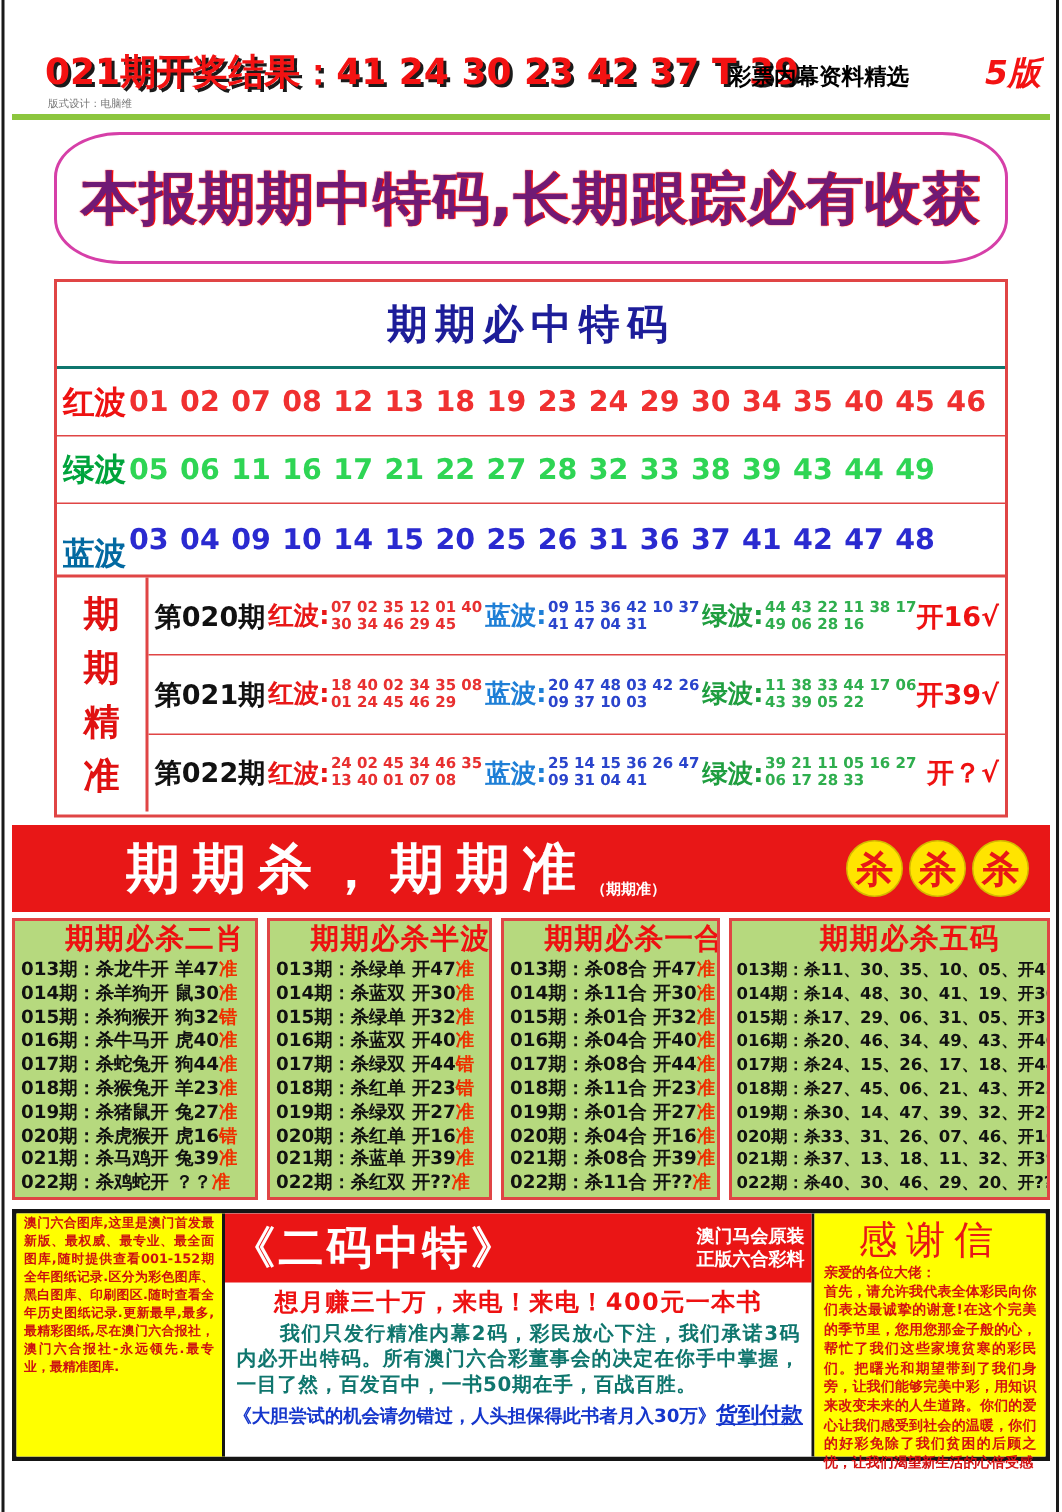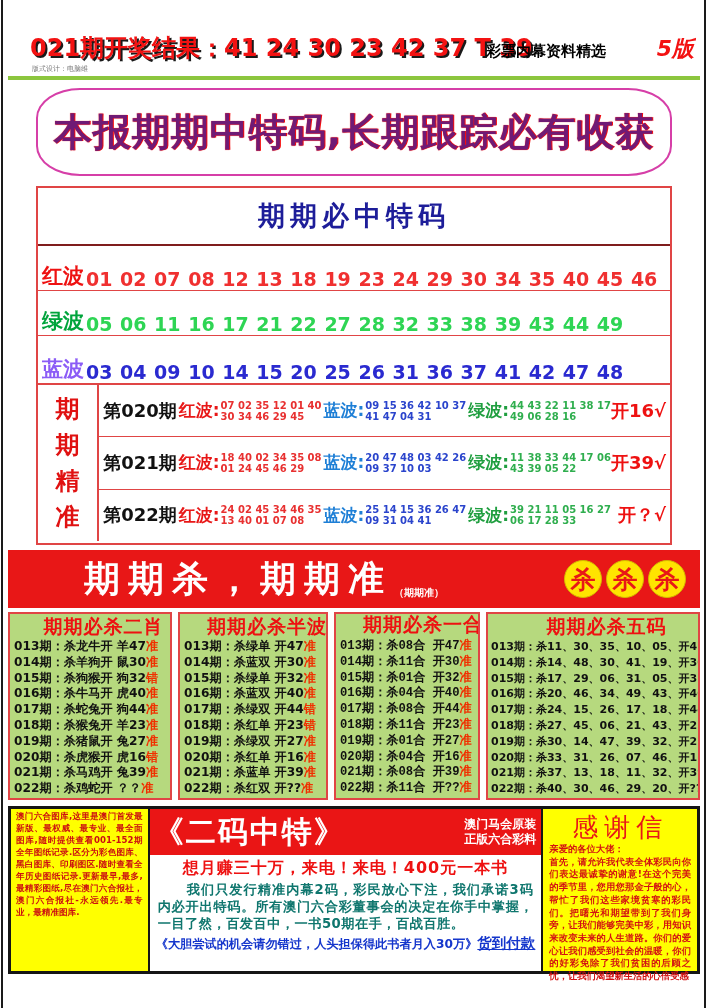--- a/index.html
+++ b/index.html
@@ -19,35 +19,35 @@
   .greenline { position:absolute; left:8px; right:8px; top:76px; height:4px; background:#8cc63e; }
 
   
   .banner { position:absolute; left:36px; top:88px; width:636px; height:88px; border:2px solid #d63fa8;
             border-radius:44px/30px; display:flex; align-items:center; justify-content:center; background:#fff; }
   .banner span { font-size:38px; font-weight:900; color:#701a75; letter-spacing:1px; white-space:nowrap;
                  text-shadow:0 0 1px #f50f0f, 1px 0 0 #f50f0f; }
 
   
   .main { position:absolute; left:36px; top:186px; width:636px; height:359px; border:2px solid #e04545; background:#fff; }
-  .mtitle { height:58px; border-bottom:2px solid #7f1d1d; display:flex; align-items:center; justify-content:center;
+  .mtitle { height:58px; border-bottom:2px solid #0f766e; display:flex; align-items:center; justify-content:center;
             color:#1d1d99; font-size:27px; font-weight:900; letter-spacing:5px; }
   .msec { display:flex; }
   .mlabel { width:84px; border-right:2px solid #e04545; display:flex; flex-direction:column;
             align-items:center; justify-content:center; color:#e01111; font-weight:900; }
   .waves-label span { font-size:29px; line-height:36px; }
   .waves { height:139px; border-bottom:2px solid #e04545; }
   .wrows { flex:1; display:flex; flex-direction:column; }
-  .wrow { flex:1; display:flex; align-items:flex-end; padding-left:4px; border-bottom:1px solid #e04545; }
+  .wrow { flex:1; display:flex; align-items:center; padding-left:4px; border-bottom:1px solid #e04545; }
   .wrow:last-child { border-bottom:none; }
   .wlabel { font-size:21px; font-weight:900; margin-right:2px; white-space:nowrap; }
   .wnums { font-size:19px; font-weight:bold; letter-spacing:0px; word-spacing:1px; white-space:nowrap; }
   .c-redl { color:#ee1111; } .c-red { color:#f03030; }
   .c-greenl { color:#00a43c; } .c-green { color:#2ed554; }
-  .c-bluel { color:#8b5cf6;margin-top:19px; } .c-blue { color:#2a2ad0; }
+  .c-bluel { color:#0369a1;margin-top:19px; } .c-blue { color:#2a2ad0; }
   .periods { height:156px; }
   .side-label span { font-size:24px; line-height:36px; }
   .prow { flex:1; display:flex; align-items:center; padding:0 4px; border-bottom:1px solid #e04545; }
   .prow:last-child { border-bottom:none; }
   .pname { font-size:18px; font-weight:900; color:#111; white-space:nowrap; }
   .plabel { font-size:17px; font-weight:900; margin:0 1px 0 2px; white-space:nowrap; }
   .plabel.r { color:#e81717; } .plabel.b { color:#1e7fd6; } .plabel.g { color:#1f9e3f; }
   .pstack { display:flex; flex-direction:column; font-size:10px; font-weight:bold; line-height:11px; white-space:nowrap; }
   .pstack.r { color:#e83030; } .pstack.b { color:#2a44cc; } .pstack.g { color:#2fae4e; }
   .presult { margin-left:auto; font-size:18px; font-weight:900; color:#ee1111; white-space:nowrap; }
@@ -57,21 +57,21 @@
                 display:flex; align-items:center; }
   .ktext { color:#fff; font-size:36px; font-weight:900; letter-spacing:8px; margin-left:76px; white-space:nowrap; }
   .ksub { color:#fff; font-size:10px; font-weight:bold; align-self:flex-end; margin:0 0 8px 2px; white-space:nowrap; }
   .kbadges { margin-left:auto; margin-right:14px; display:flex; gap:4px; }
   .kbadge { width:38px; height:38px; border-radius:50%; background:#ffe400; border:1px solid #d4b800;
             color:#e81717; font-size:25px; font-weight:900; display:flex; align-items:center; justify-content:center; }
 
   
   .kcols { position:absolute; left:8px; top:612px; width:692px; height:188px; display:flex; gap:6px; }
   .kcol { border:2px solid #e04545; background:#b6d97e; overflow:hidden; }
-  .kcol1 { width:164px; } .kcol2 { width:150px; } .kcol3 { width:146px;font-family:Liberation Mono, monospace; } .kcol4 { flex:1; }
+  .kcol1 { width:164px; } .kcol2 { width:150px; } .kcol3 { width:146px; } .kcol4 { flex:1; }
   .ktitle { color:#ee1111; font-size:19px; font-weight:900; text-align:center; line-height:25px; letter-spacing:1px; white-space:nowrap;padding-left:27px; }
   .krow { font-size:12.2px; font-weight:bold; color:#111; line-height:15.8px; padding-left:4px; white-space:nowrap; }
   .kcol4 .krow { font-size:11px; padding-left:3px; }
   .kv { color:#f03000; }
 
   
   .bottom { position:absolute; left:8px; top:806px; width:692px; height:168px; border:3px solid #151515; display:flex; background:#fff; }
   .bleft { width:155px; background:#ffff00; border-right:2px solid #151515; }
   .bltitle { margin:5px 13px 2px; border:2px solid #e03b3b; color:#e81717; font-size:19px; font-weight:900;
              text-align:center; letter-spacing:3px; line-height:27px; background:#ffff00; }

